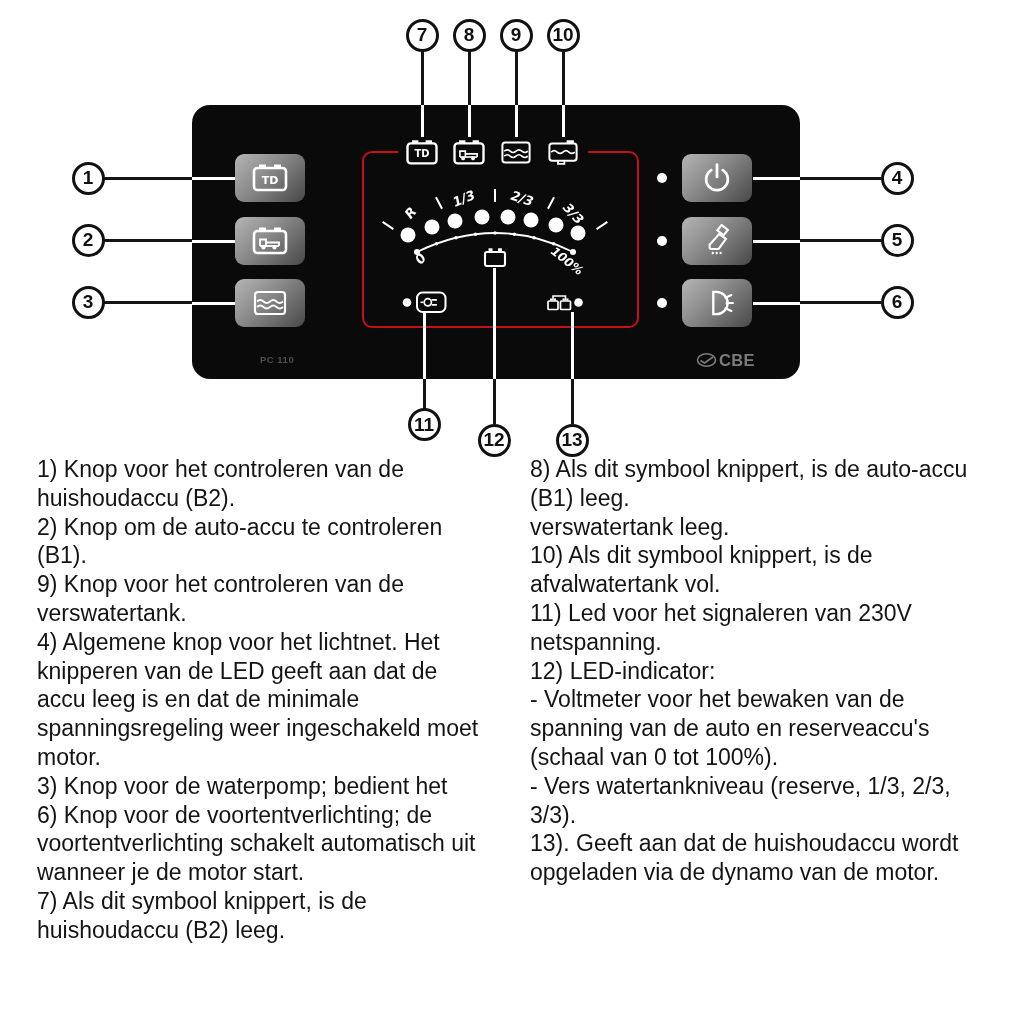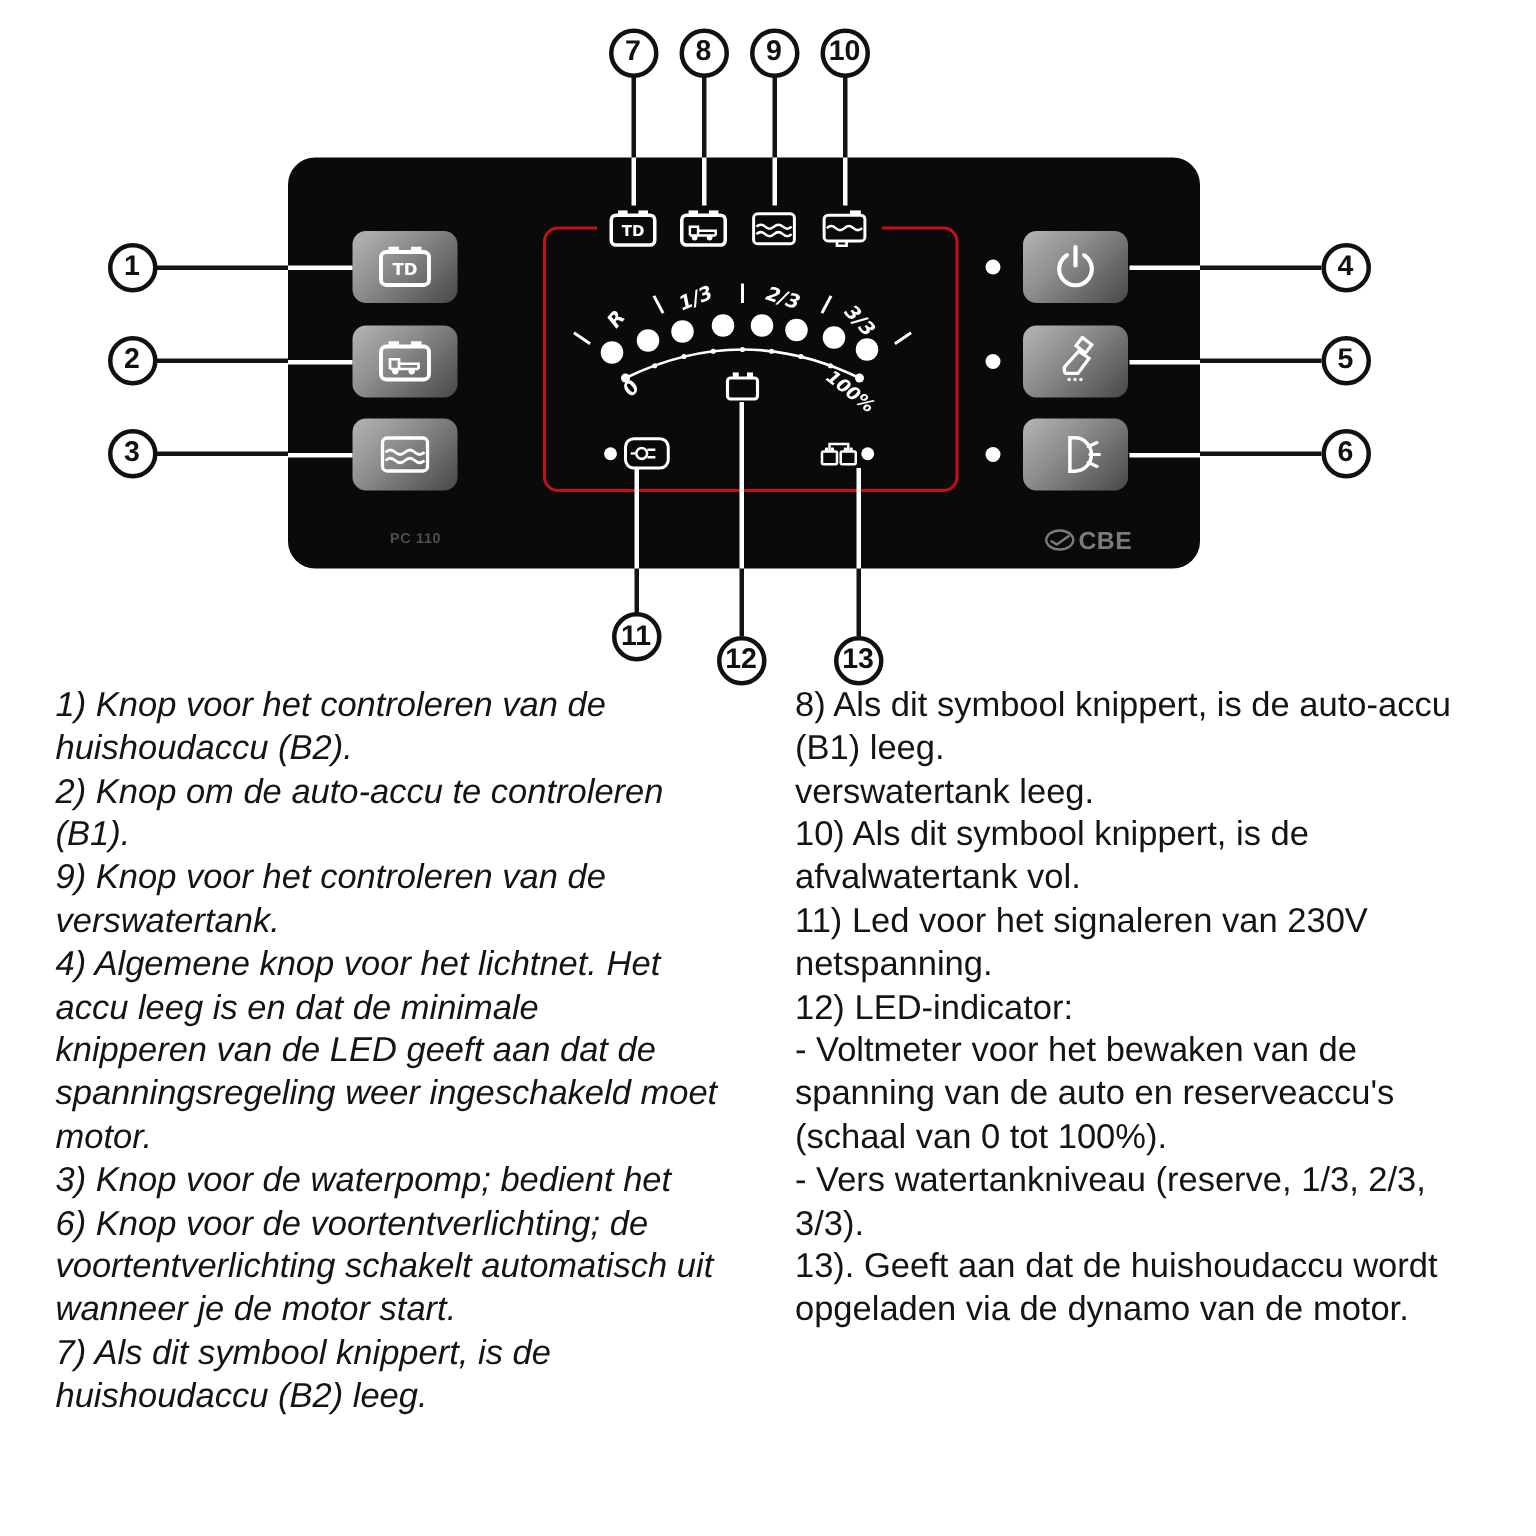--- a/index.html
+++ b/index.html
@@ -23,21 +23,21 @@
   .model{position:absolute;left:68px;top:249px;font-size:9.5px;font-weight:bold;
          color:#4e4e4e;letter-spacing:0.5px;}
   .brand{position:absolute;left:504px;top:244px;text-align:right;}
   
   .co{position:absolute;width:33px;height:33px;border:3px solid #111;border-radius:50%;
       background:#fff;box-sizing:border-box;display:flex;align-items:center;justify-content:center;
       font-size:19px;font-weight:bold;color:#111;z-index:6;}
   .bline{position:absolute;background:#141414;z-index:1;}
   
   .legend{position:absolute;top:455px;font-size:23px;line-height:28.8px;color:#141414;}
-  .legend-left{left:37px;width:488px;font-style:italic;}
+  .legend-left{left:37px;width:488px;}
   .legend-right{left:530px;width:492px;}
 </style>
 </head>
 <body>
 
 <div class="stage">
 
   <div class="bline" style="left:104px;top:176.5px;width:89px;height:3px"></div>
   <div class="bline" style="left:104px;top:238.5px;width:89px;height:3px"></div>
   <div class="bline" style="left:104px;top:300.5px;width:89px;height:3px"></div>
@@ -255,22 +255,22 @@
   </div>
 
   <div class="legend legend-left">
       <div>1) Knop voor het controleren van de</div>
       <div>huishoudaccu (B2).</div>
       <div>2) Knop om de auto-accu te controleren</div>
       <div>(B1).</div>
       <div>9) Knop voor het controleren van de</div>
       <div>verswatertank.</div>
       <div>4) Algemene knop voor het lichtnet. Het</div>
+      <div>knipperen van de LED geeft aan dat de</div>
       <div>accu leeg is en dat de minimale</div>
-      <div>knipperen van de LED geeft aan dat de</div>
       <div>spanningsregeling weer ingeschakeld moet</div>
       <div>motor.</div>
       <div>3) Knop voor de waterpomp; bedient het</div>
       <div>6) Knop voor de voortentverlichting; de</div>
       <div>voortentverlichting schakelt automatisch uit</div>
       <div>wanneer je de motor start.</div>
       <div>7) Als dit symbool knippert, is de</div>
       <div>huishoudaccu (B2) leeg.</div>
     </div>
   <div class="legend legend-right">

